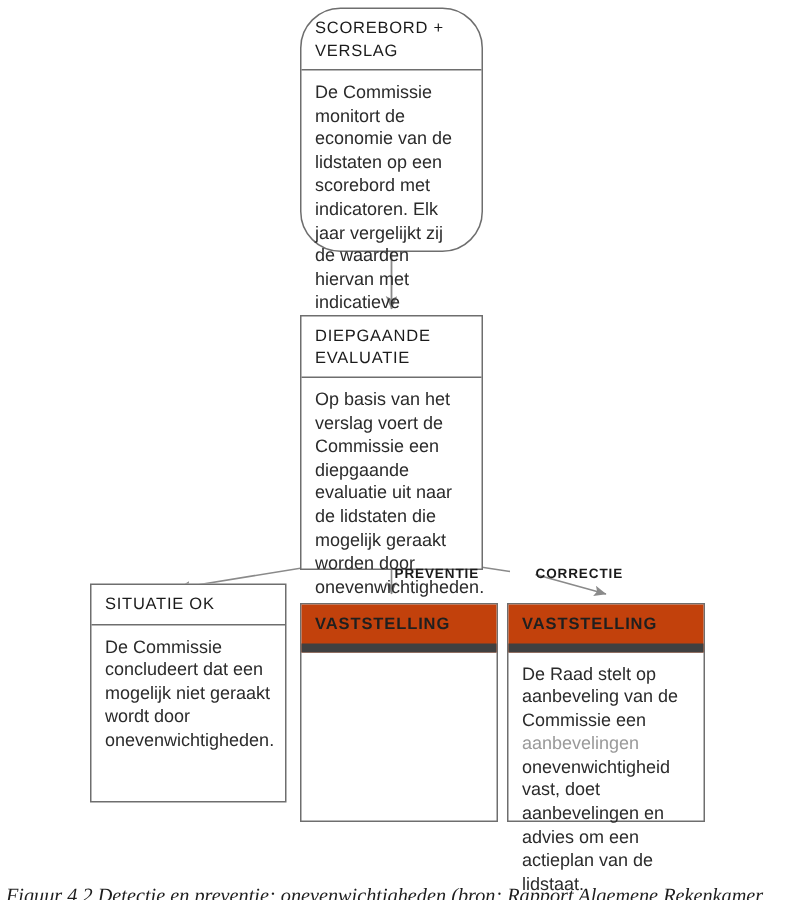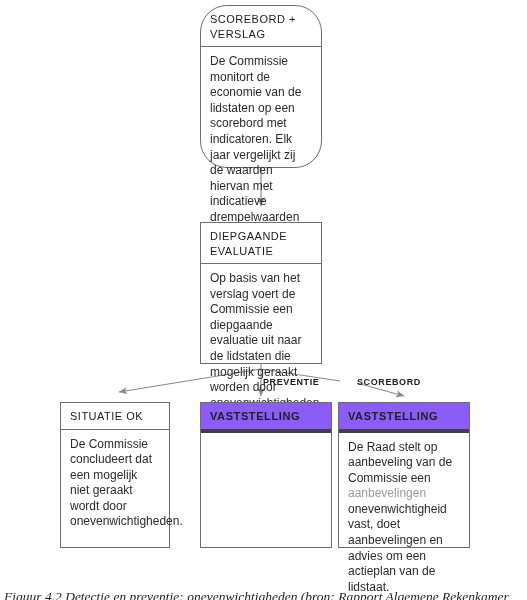--- a/index.html
+++ b/index.html
@@ -38,23 +38,23 @@
     box-sizing: border-box;
     padding: 6px 9px 5px 9px;
     font-size: 11px;
     line-height: 14.5px;
     letter-spacing: 0.5px;
     color: #1a1a1a;
     border-bottom: 1px solid #6e6e6e;
     font-weight: 400;
   }
   .node-header.gray {
-    background: #8b5cf6;
+    background: #c2410c;
     color: #1f1f1f;
-    border-bottom: 4px solid #404040;
+    border-bottom: 6px solid #404040;
     font-weight: 700;
     letter-spacing: 0.6px;
   }
   .node-body {
     box-sizing: border-box;
     padding: 7px 9px 8px 9px;
     font-size: 12px;
     line-height: 15.6px;
     color: #2b2b2b;
   }
@@ -106,29 +106,29 @@
 
     <line x1="261" y1="369" x2="340" y2="381" stroke="#8a8a8a" stroke-width="1.1"></line>
     <line x1="357" y1="383" x2="404" y2="396" stroke="#8a8a8a" stroke-width="1.1" marker-end="url(#ah)"></line>
   </svg>
 
   <div class="node" style="left:200px; top:5px; width:122px; height:163px;border-radius:27px;">
     <div class="node-header">SCOREBORD + VERSLAG</div>
     <div class="node-body">De Commissie monitort de economie van de lidstaten op een scorebord met indicatoren. Elk jaar vergelijkt zij de waarden hiervan met indicatieve drempelwaarden in een verslag.</div>
   </div>
 
-  <div class="node" style="left:200px; top:222px; width:122px; height:142px;">
+  <div class="node" style="left:200px; top:210px; width:122px; height:170px;">
     <div class="node-header">DIEPGAANDE EVALUATIE</div>
     <div class="node-body">Op basis van het verslag voert de Commissie een diepgaande evaluatie uit naar de lidstaten die mogelijk geraakt worden door onevenwichtigheden.</div>
   </div>
 
   <div class="edge-label" style="left:235px; top:377px;">PREVENTIE</div>
-  <div class="edge-label" style="left:329px; top:377px;">SCOREBORD</div>
+  <div class="edge-label" style="left:329px; top:377px;">CORRECTIE</div>
 
-  <div class="node" style="left:60px; top:402px; width:110px; height:146px;">
+  <div class="node" style="left:60px; top:389px; width:131px; height:146px;">
     <div class="node-header">SITUATIE OK</div>
     <div class="node-body">De Commissie concludeert dat een mogelijk niet geraakt wordt door onevenwichtigheden.</div>
   </div>
 
   <div class="node" style="left:200px; top:402px; width:132px; height:146px;">
     <div class="node-header gray">VASTSTELLING</div>
   </div>
 
   <div class="node" style="left:338px; top:402px; width:132px; height:146px;">
     <div class="node-header gray">VASTSTELLING</div>

